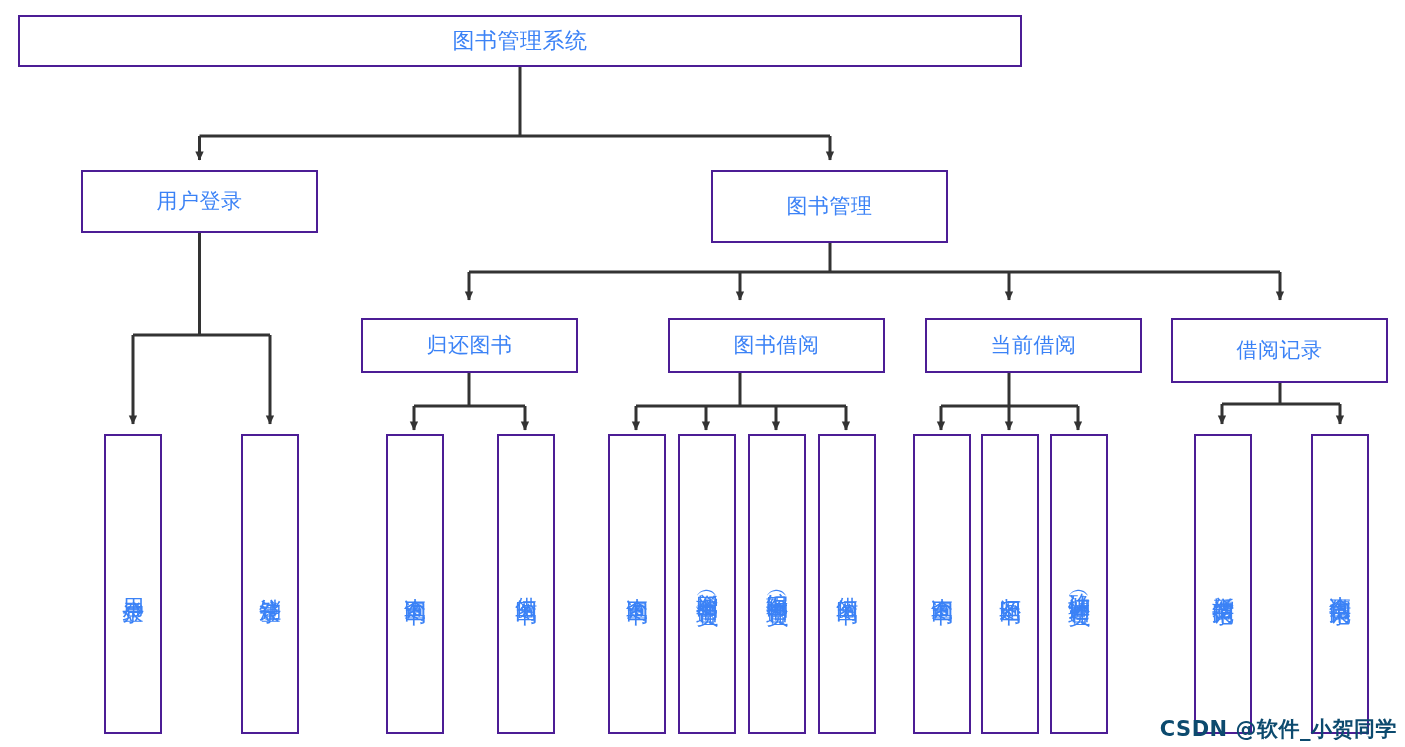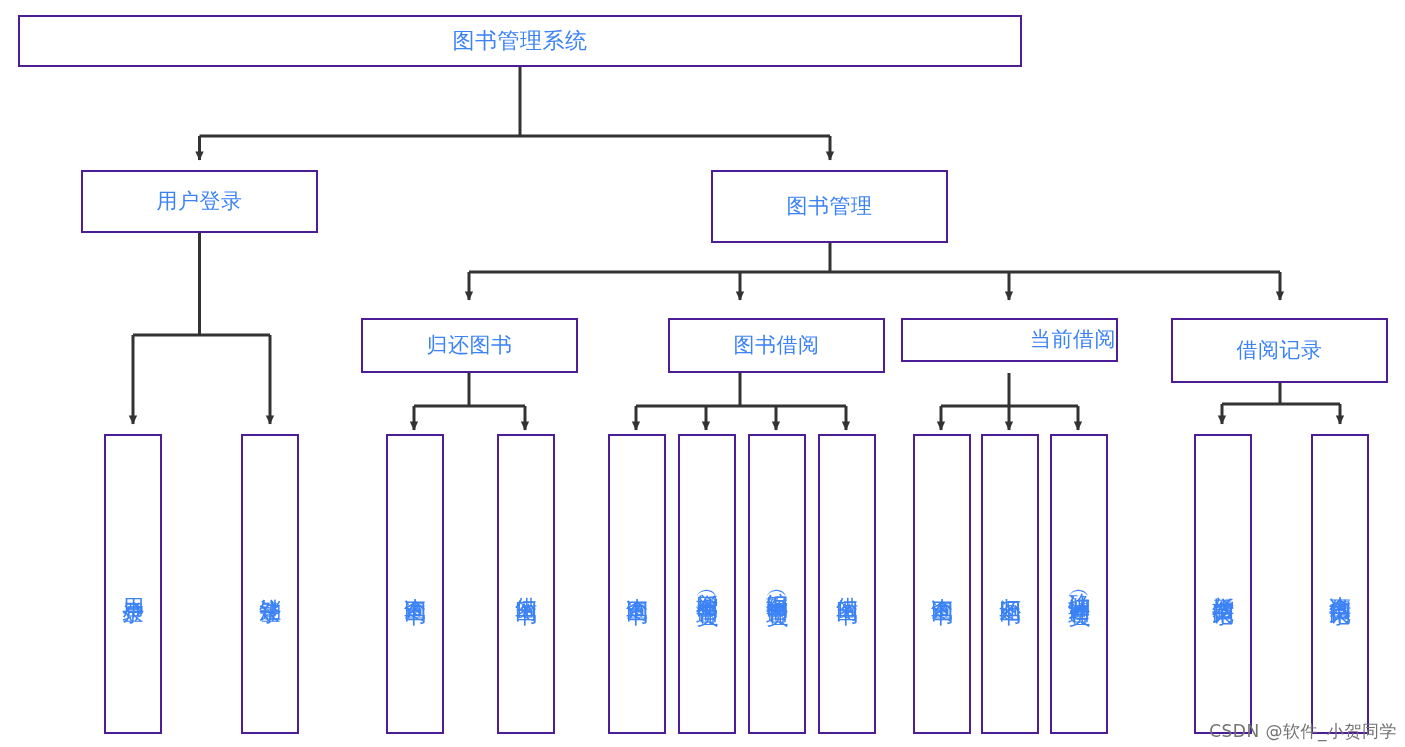--- a/index.html
+++ b/index.html
@@ -59,25 +59,26 @@
     font-size: 22px;
     line-height: 1.12;
     letter-spacing: 2px;
     white-space: nowrap;
     max-height: 278px;
   }
   #watermark {
     position: absolute;
     right: 8px;
     bottom: 4px;
-    font-size: 17px;
-    color: #737373;
+    font-size: 21px;
+    color: #0c4a6e;
     letter-spacing: 0.5px;
     white-space: nowrap;
     font-family: "DejaVu Sans", "Liberation Sans", sans-serif;
+    font-weight: bold;
   }
 </style>
 </head>
 <body>
 
 <div id="diagram-root">
 
   <svg id="edges-layer" viewBox="0 0 1405 747" width="1405" height="747" aria-hidden="true">
     <defs>
       <marker id="arrowhead" markerWidth="11" markerHeight="11" refX="8.6" refY="4.2" orient="auto" markerUnits="userSpaceOnUse">
@@ -138,21 +139,21 @@
   <div class="node node-horizontal" style="left:711px; top:170px; width:237px; height:73px;">
     <span class="node-label">图书管理</span>
   </div>
 
   <div class="node node-horizontal" style="left:361px; top:318px; width:217px; height:55px;">
     <span class="node-label">归还图书</span>
   </div>
   <div class="node node-horizontal" style="left:632px; top:318px; width:217px; height:55px;margin-left:36px;">
     <span class="node-label">图书借阅</span>
   </div>
-  <div class="node node-horizontal" style="left:901px; top:318px; width:217px; height:44px;justify-content:flex-end;">
+  <div class="node node-horizontal" style="left:925px; top:318px; width:217px; height:55px;">
     <span class="node-label">当前借阅</span>
   </div>
   <div class="node node-horizontal" style="left:1171px; top:318px; width:217px; height:65px;">
     <span class="node-label">借阅记录</span>
   </div>
 
   <div class="node node-vertical" style="left:104px; top:434px; width:58px; height:300px;">
     <span class="node-label">用户登录</span>
   </div>
   <div class="node node-vertical" style="left:241px; top:434px; width:58px; height:300px;">

